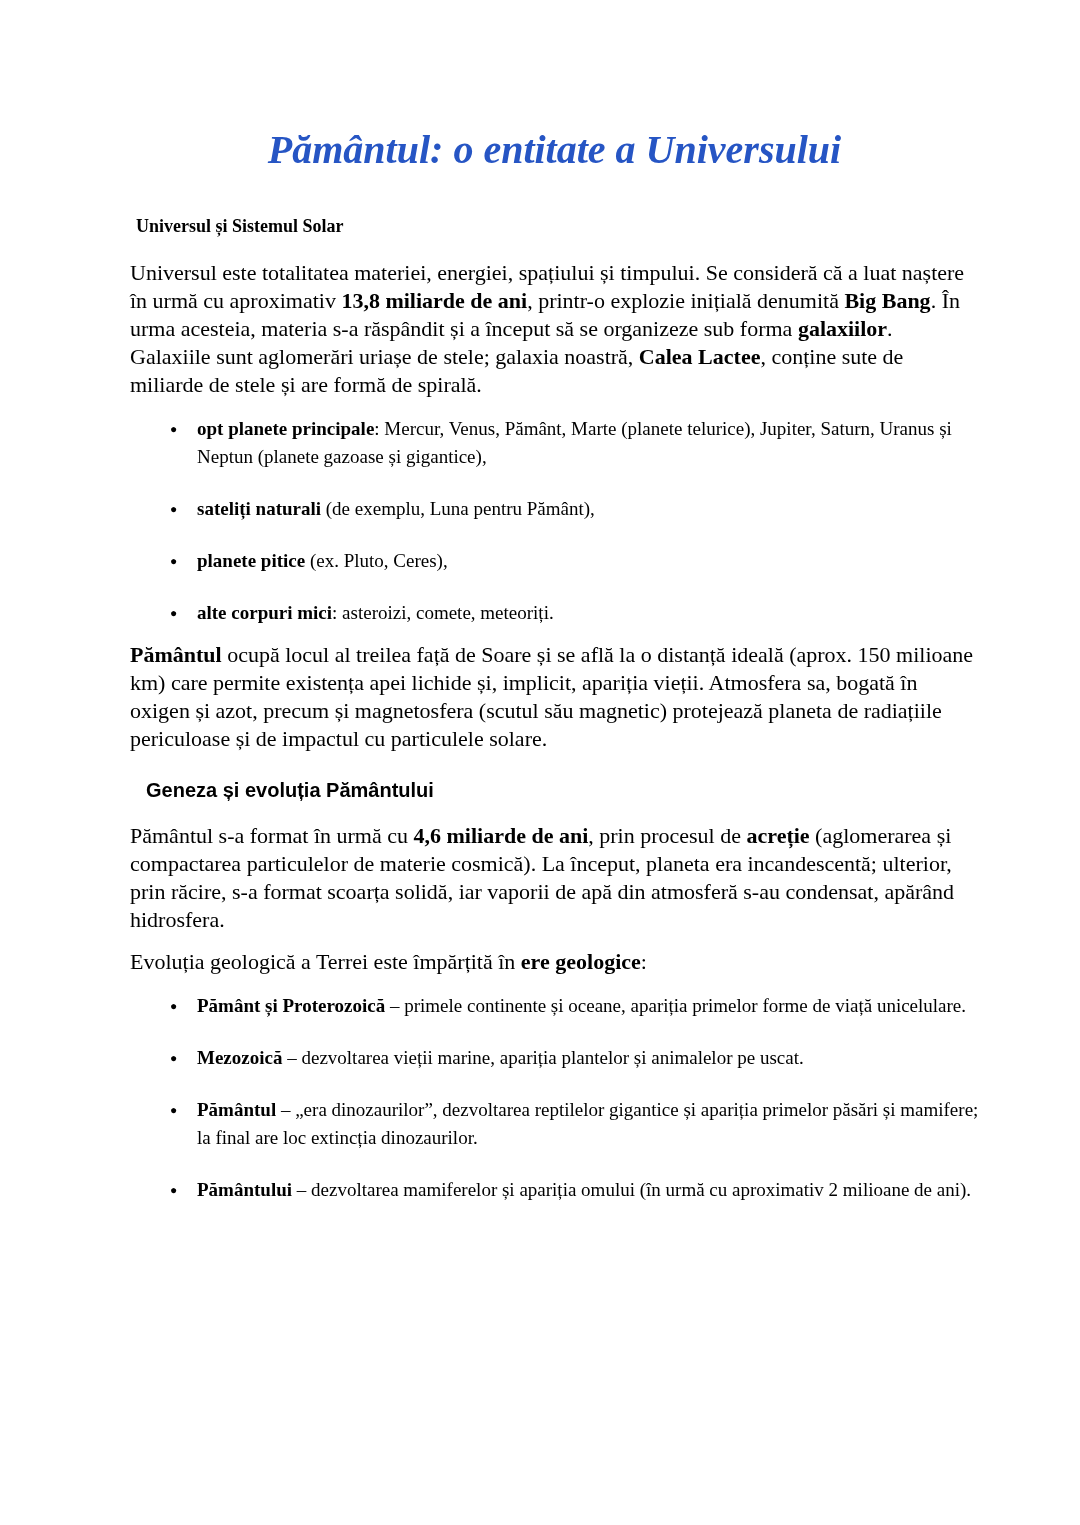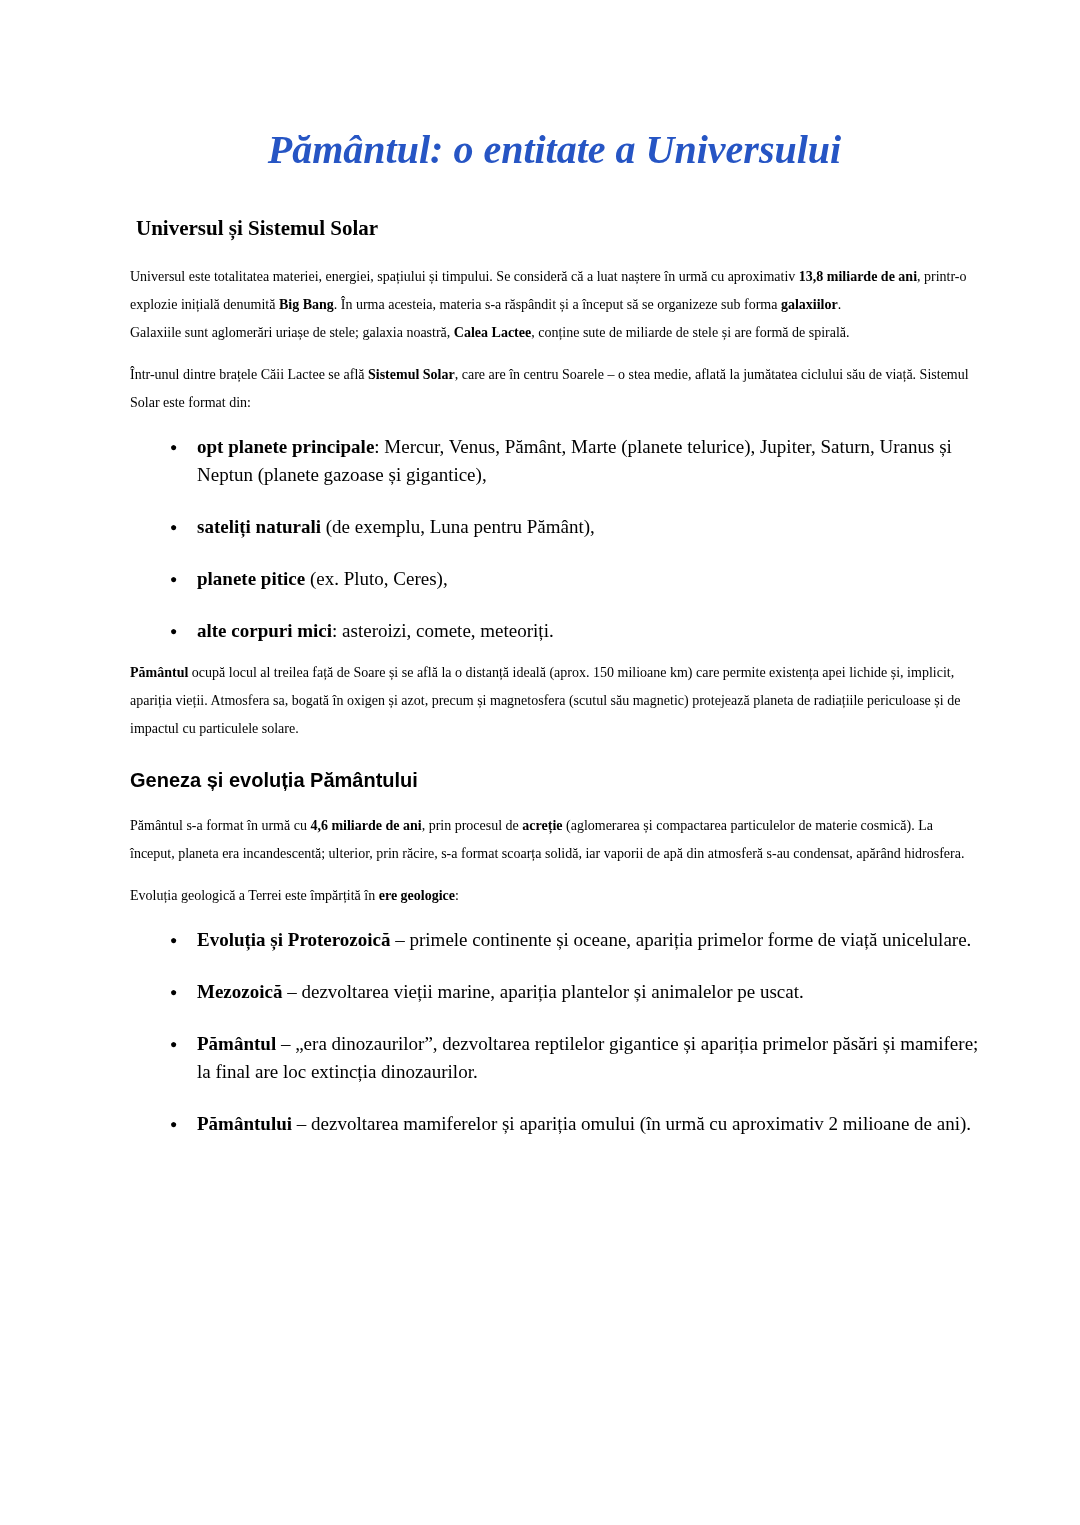--- a/index.html
+++ b/index.html
@@ -20,33 +20,33 @@
     margin:0 0 42px 0;
     text-align:center;
     font-family:"Liberation Serif", serif;
     font-size:40px;
     line-height:1.2;
     font-weight:700;
     font-style:italic;
   }
   .h-serif{
     font-family:"Liberation Serif", serif;
-    font-size:21px;
+    font-size:18px;
     font-weight:700;
     margin:0 0 22px 0;
     padding-left:6px;
   }
   .h-sans{
     font-family:"Liberation Sans", sans-serif;
     font-size:20px;
     font-weight:700;
-    margin:26px 0 20px 0;
+    margin:26px 0 20px 16px;
   }
   .para{
-    font-size:14px;
+    font-size:22px;
     line-height:28px;
     margin:0 0 14px 0;
   }
   .mt{font-family:Liberation Serif, serif;}
   .b{font-weight:700;}
   ul.doc-list{
     list-style:none;
     margin:16px 0 14px 0;
     padding:0 0 0 40px;
   }
@@ -69,21 +69,20 @@
 <body>
 
 <div class="page">
 
   <h1 class="doc-title" style="color: rgb(38, 85, 196);">Pământul: o entitate a Universului</h1>
 
   <h2 class="h-serif">Universul și Sistemul Solar</h2>
 
   <p class="para"><span>Universul este totalitatea materiei, energiei, spațiului și timpului. Se consideră că a luat naștere în urmă cu aproximativ </span><span class="b">13,8 miliarde de ani</span><span>, printr-o explozie inițială denumită </span><span class="b">Big Bang</span><span>. În urma acesteia, materia s-a răspândit și a început să se organizeze sub forma </span><span class="b">galaxiilor</span><span>.</span><br><span>Galaxiile sunt aglomerări uriașe de stele; galaxia noastră, </span><span class="b">Calea Lactee</span><span>, conține sute de miliarde de stele și are formă de spirală.</span></p>
 
-  <p class="para"><span>Într-unul dintre brațele Căii Lactee se află </span><span class="b">Sistemul Solar</span><span>, care are în centru Soarele – o stea medie, aflată la jumătatea ciclului său de viață. Sistemul Solar este format din:</span></p>
 
   <ul class="doc-list">
     <li>
         <span class="bullet">●</span>
         <span class="li-text"><span class="b">opt planete principale</span><span>: Mercur, Venus, Pământ, Marte (planete telurice), Jupiter, Saturn, Uranus și Neptun (planete gazoase și gigantice),</span></span>
       </li>
     <li>
         <span class="bullet">●</span>
         <span class="li-text"><span class="b">sateliți naturali</span><span> (de exemplu, Luna pentru Pământ),</span></span>
       </li>
@@ -101,21 +100,21 @@
 
   <h2 class="h-sans">Geneza și evoluția Pământului</h2>
 
   <p class="para"><span>Pământul s-a format în urmă cu </span><span class="b">4,6 miliarde de ani</span><span>, prin procesul de </span><span class="b">acreție</span><span> (aglomerarea și compactarea particulelor de materie cosmică). La început, planeta era incandescentă; ulterior, prin răcire, s-a format scoarța solidă, iar vaporii de apă din atmosferă s-au condensat, apărând hidrosfera.</span></p>
 
   <p class="para"><span>Evoluția geologică a Terrei este împărțită în </span><span class="b">ere geologice</span><span>:</span></p>
 
   <ul class="doc-list">
     <li>
         <span class="bullet">●</span>
-        <span class="li-text"><span class="b">Evoluția și Proterozoică</span><span> – primele continente și oceane, apariția primelor forme de viață unicelulare.</span></span>
+        <span class="li-text"><span class="b">Pământ și Proterozoică</span><span> – primele continente și oceane, apariția primelor forme de viață unicelulare.</span></span>
       </li>
     <li>
         <span class="bullet">●</span>
         <span class="li-text"><span class="b">Mezozoică</span><span> – dezvoltarea vieții marine, apariția plantelor și animalelor pe uscat.</span></span>
       </li>
     <li>
         <span class="bullet">●</span>
         <span class="li-text"><span class="b">Pământul</span><span> – „era dinozaurilor”, dezvoltarea reptilelor gigantice și apariția primelor păsări și mamifere; la final are loc extincția dinozaurilor.</span></span>
       </li>
     <li>

